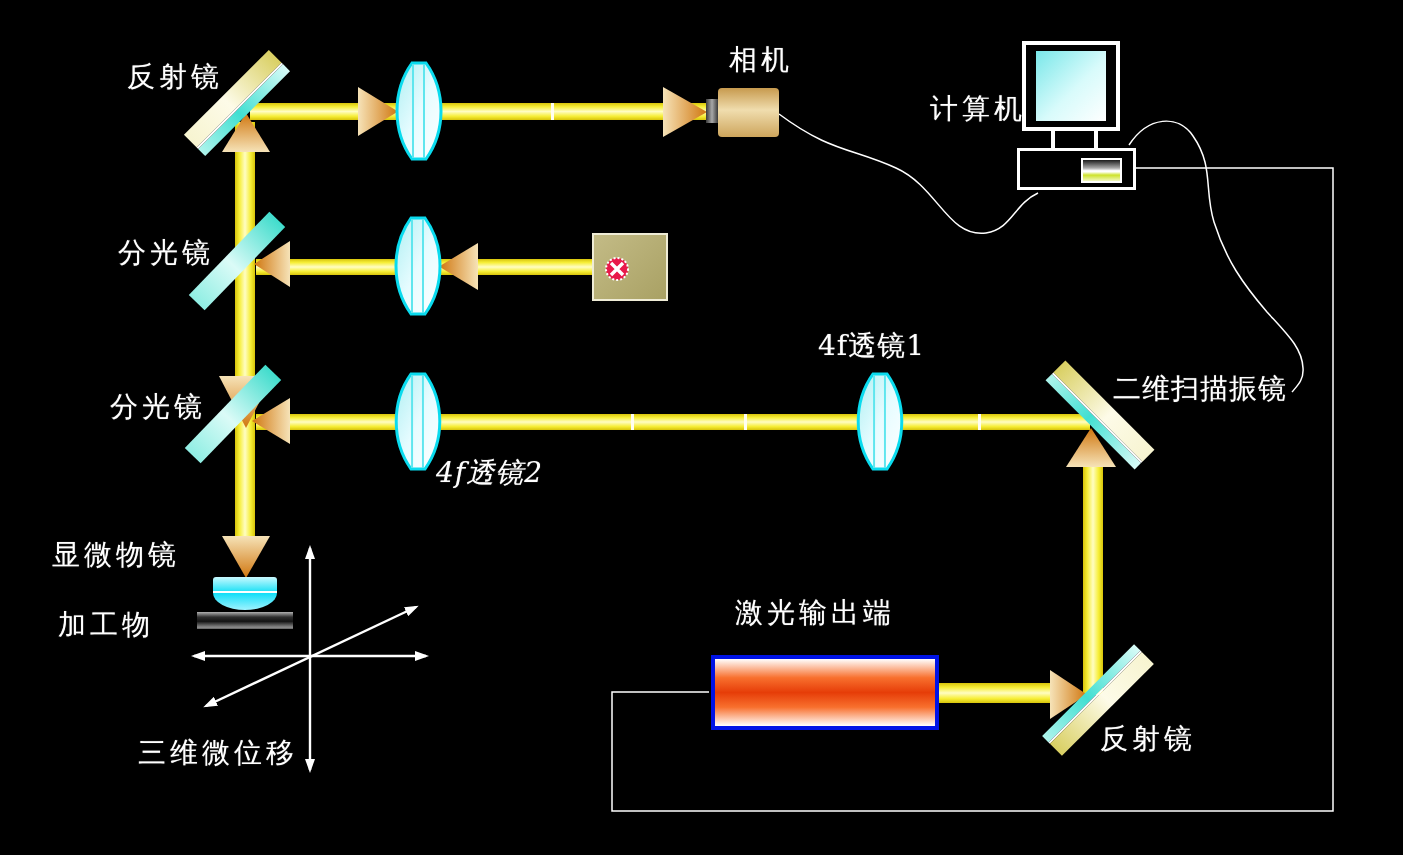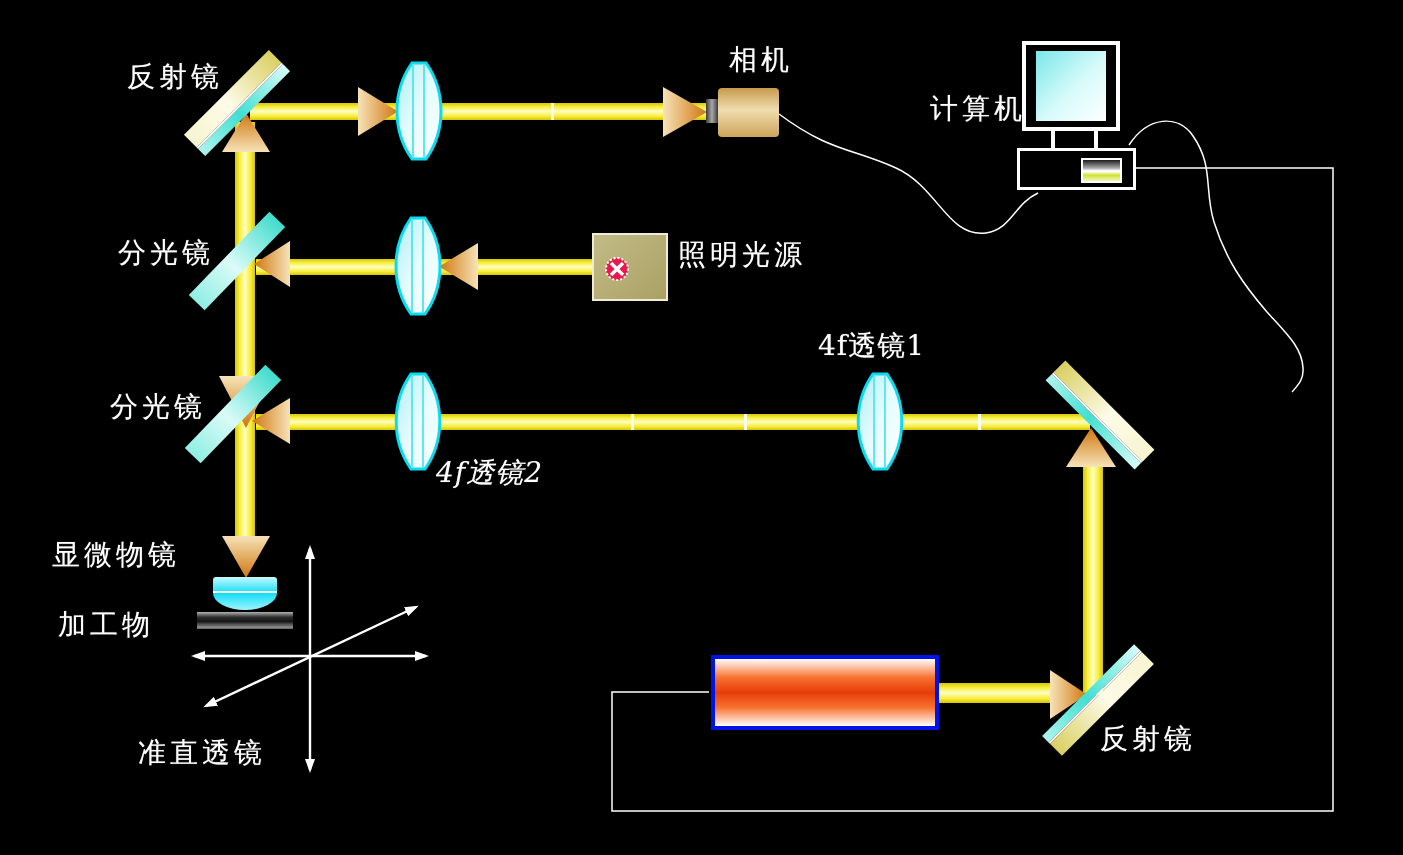--- a/index.html
+++ b/index.html
@@ -158,22 +158,23 @@
   </div>
   <div class="leg" style="left:1051px;top:131px;width:4px;height:17px;"></div>
   <div class="leg" style="left:1094px;top:131px;width:4px;height:17px;"></div>
   <div class="cpu" style="left:1017px;top:148px;width:113px;height:36px;">
     <div class="slot" style="left:61px;top:7px;width:37px;height:21px;"></div>
   </div>
 
   <span class="lbl" style="left:127px;top:58px;">反射镜</span>
   <span class="lbl" style="left:729px;top:41px;font-family:Liberation Mono, monospace;">相机</span>
   <span class="lbl" style="left:930px;top:90px;">计算机</span>
-  <span class="lbl" style="left:678px;top:236px;">照明光源</span>
   <span class="lbl" style="left:118px;top:234px;">分光镜</span>
   <span class="lbl" style="left:110px;top:388px;">分光镜</span>
   <span class="lbl tight" style="left:818px;top:327px;">4f透镜1</span>
+  <span class="lbl tight" style="left:1113px;top:370px;">二维扫描振镜</span>
   <span class="lbl tight" style="left:436px;top:454px;font-style:italic;">4f透镜2</span>
   <span class="lbl" style="left:52px;top:536px;">显微物镜</span>
   <span class="lbl" style="left:58px;top:606px;text-align:right;">加工物</span>
-  <span class="lbl" style="left:138px;top:734px;">准直透镜</span>
+  <span class="lbl" style="left:138px;top:734px;">三维微位移</span>
+  <span class="lbl" style="left:735px;top:594px;">激光输出端</span>
   <span class="lbl" style="left:1100px;top:720px;">反射镜</span>
 </div>
 
 </body></html>

